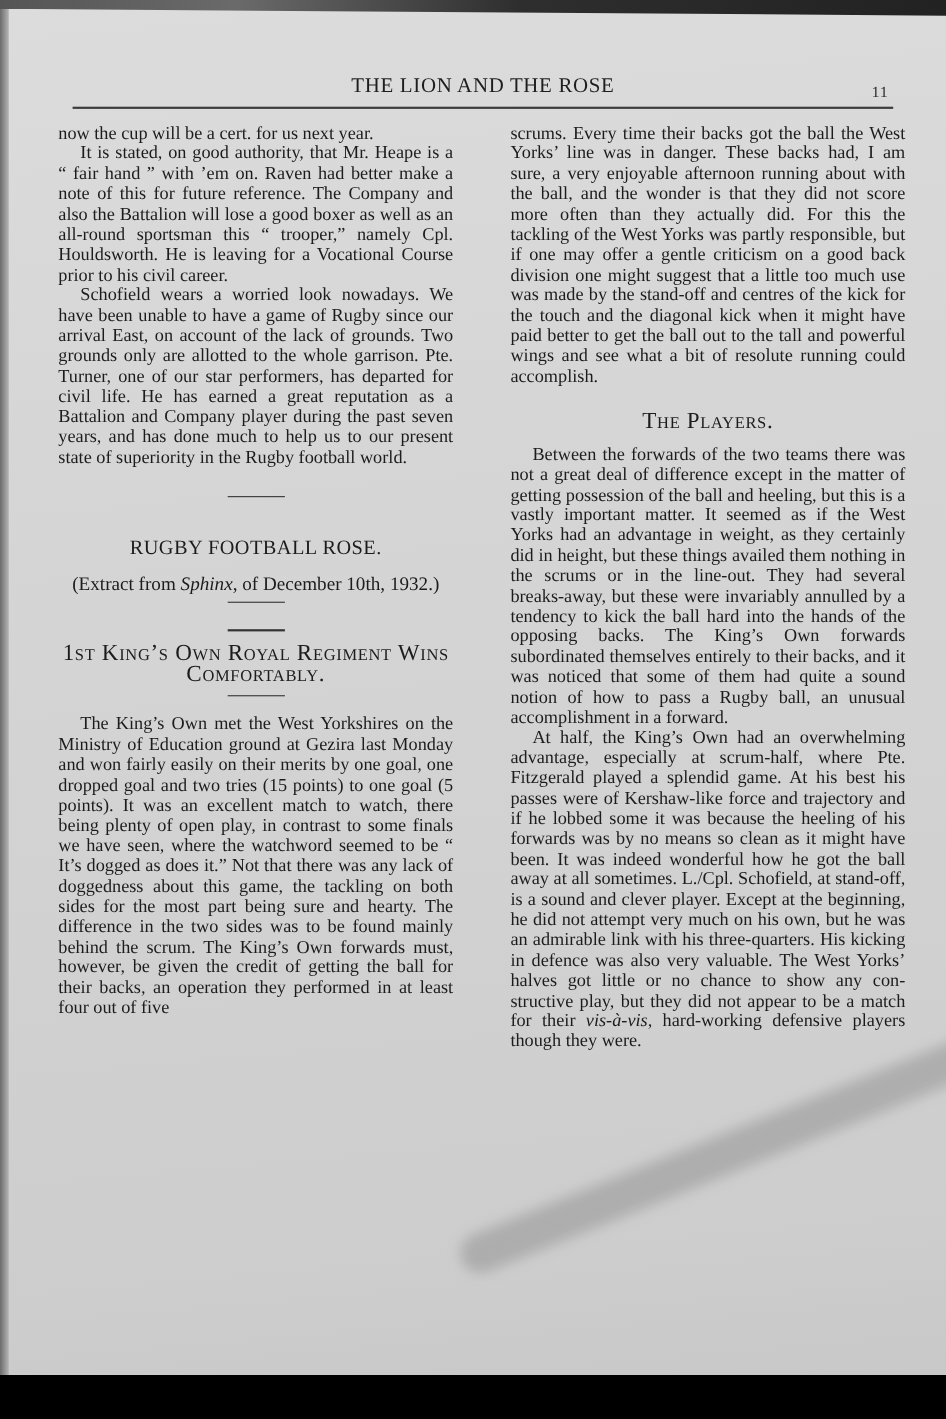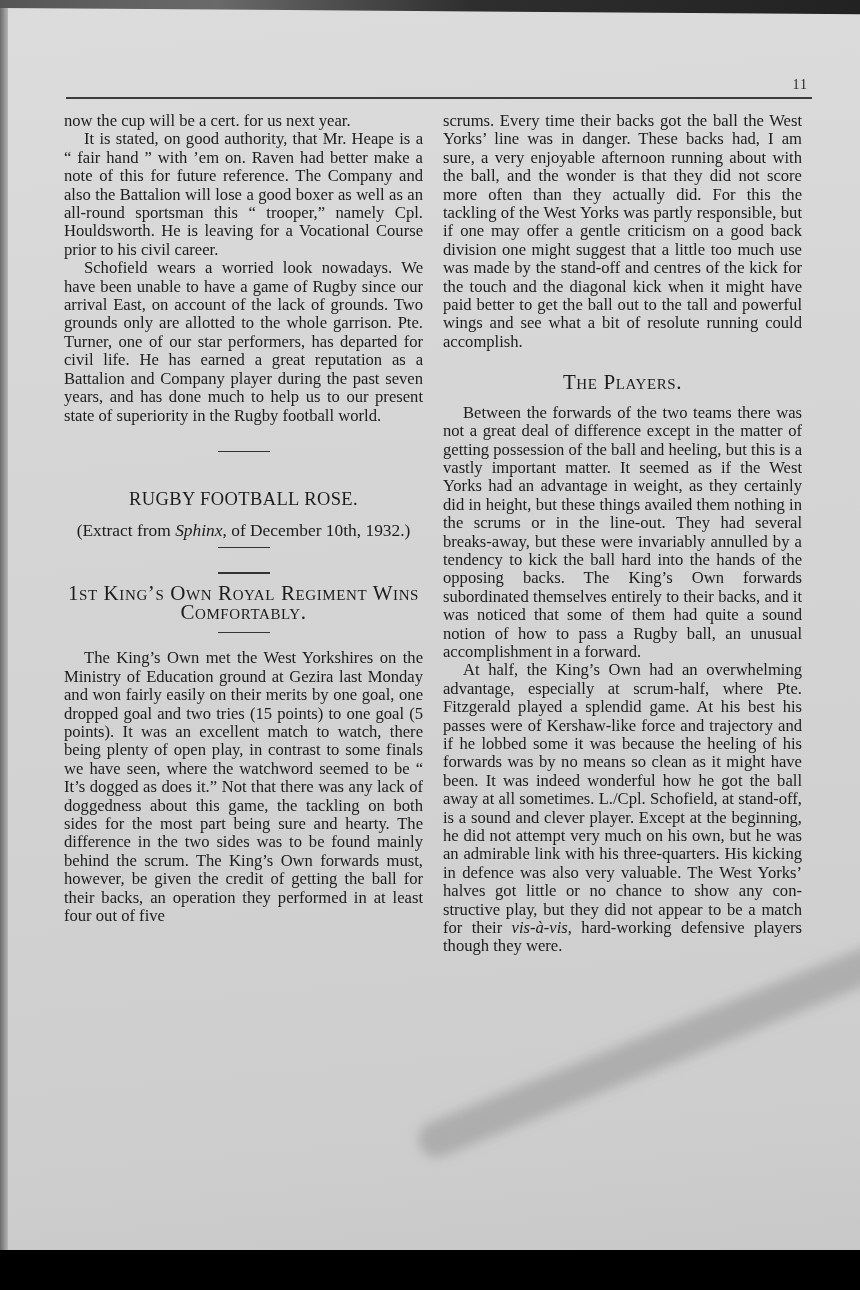--- a/index.html
+++ b/index.html
@@ -82,22 +82,22 @@
     }
     .column {
       position: absolute;
       top: 104px;
       width: 359px;
       color: #1c1c1c;
       font-size: 16.6px;
       line-height: 18.4px;
       text-align: justify;
     }
-    .col-left { left: 64px; }
-    .col-right { left: 443px; }
+    .col-left { left: 53px; }
+    .col-right { left: 464px; }
     .column p {
       margin: 0;
       text-indent: 20px;
       hyphens: manual;
     }
     .column p.noindent { text-indent: 0; }
     .rule-short {
       width: 52px;
       height: 1.5px;
       background: #333;
@@ -130,20 +130,21 @@
 </head>
 <body>
 
 <div class="top-shadow"></div>
 
 <div class="page">
   <div class="left-edge"></div>
   <div class="fold-shadow"></div>
 
   <div class="header">
+    <div class="header-title">THE LION AND THE ROSE</div>
     <div class="page-number">11</div>
     <div class="header-rule"></div>
   </div>
 
   <div class="column col-left">
     <p class="noindent">now the cup will be a cert. for us next year.</p>
     <p>It is stated, on good authority, that Mr. Heape is a “ fair hand ” with ’em on. Raven had better make a note of this for future reference.  The Company and also the Battalion will lose a good boxer as well as an all-round sportsman this “ trooper,” namely Cpl. Houldsworth. He is leaving for a Vocational Course prior to his civil career.</p>
     <p>Schofield wears a worried look nowa­days.  We have been unable to have a game of Rugby since our arrival East, on account of the lack of grounds.  Two grounds only are allotted to the whole garrison.  Pte. Turner, one of our star performers, has departed for civil life. He has earned a great reputation as a Battalion and Company player during the past seven years, and has done much to help us to our present state of superiority in the Rugby football world.</p>
 
     <div style="height:26px"></div>

